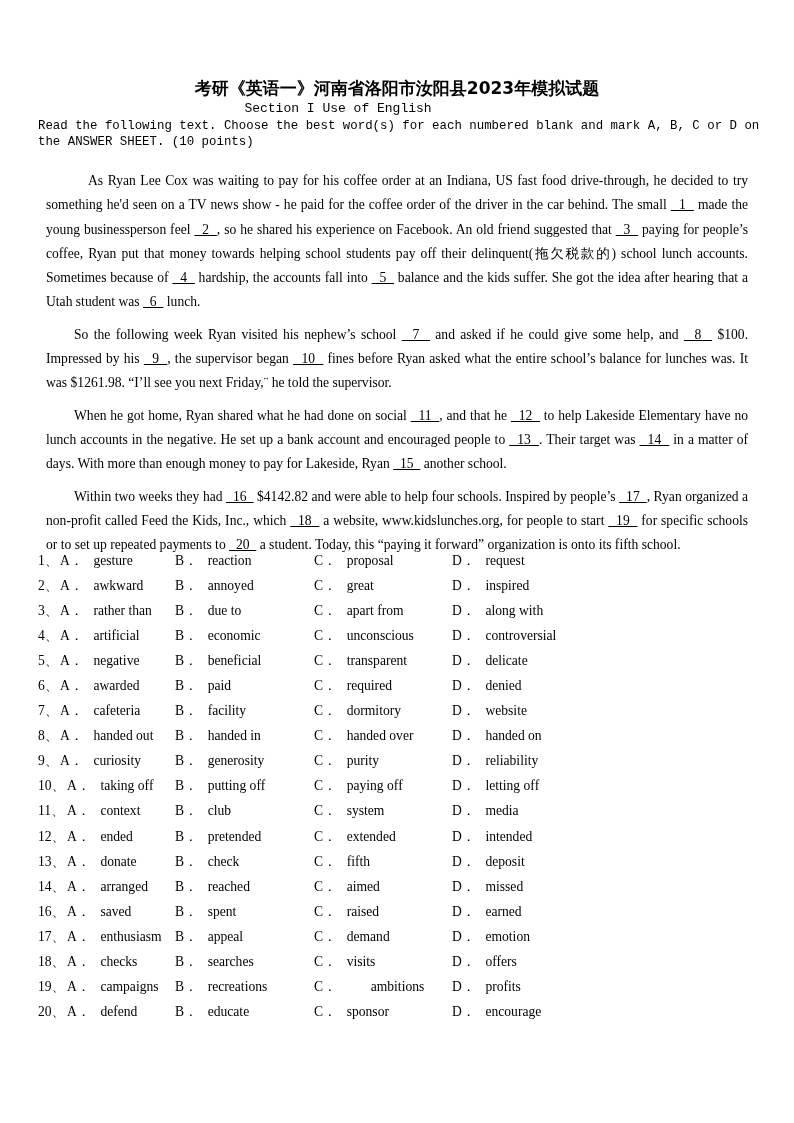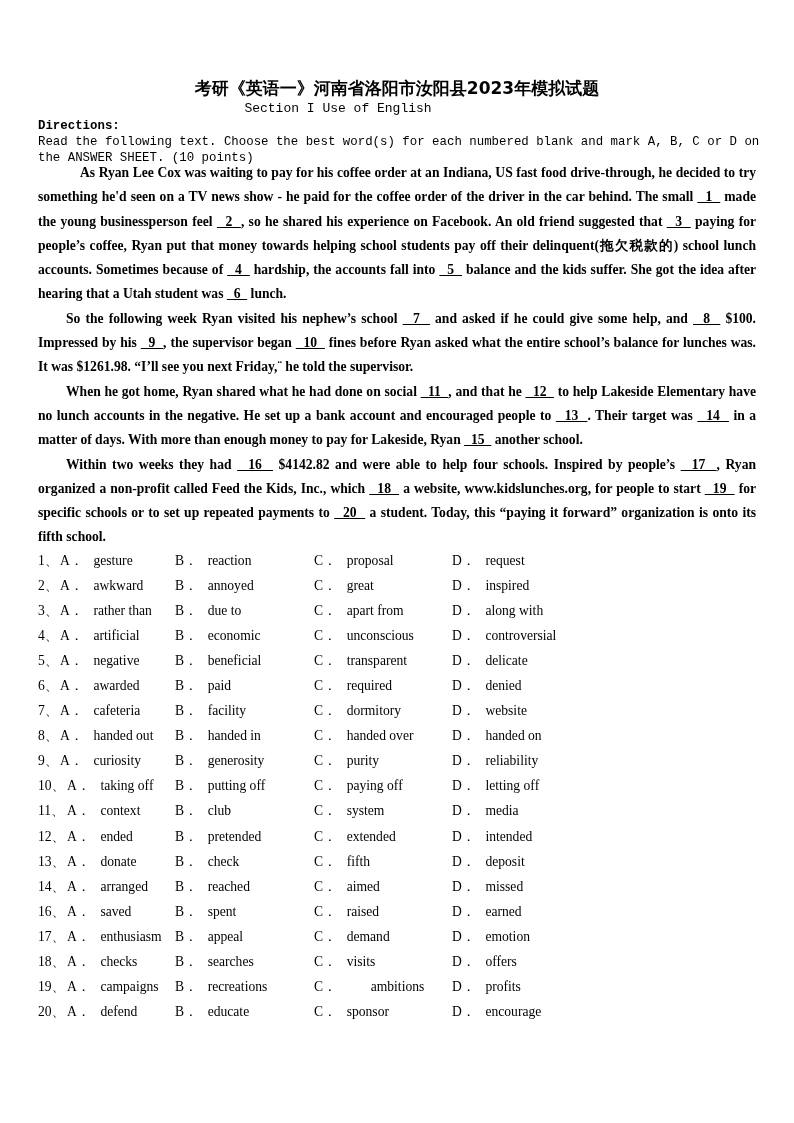--- a/index.html
+++ b/index.html
@@ -15,21 +15,21 @@
   }
   .directions {
     position: absolute; left: 38px; top: 118px; width: 740px;
     font-family: "Liberation Mono", monospace; font-size: 12.4px; line-height: 16px;
   }
   .directions .label { font-weight: bold; }
   .passage {
     position: absolute; left: 38px; top: 161px; width: 718px;
     font-family: "Liberation Serif", serif; font-size: 13.6px; line-height: 24.3px;
   }
-  .passage p { margin: 0; text-indent: 28px; text-align: justify; font-weight: bold; }
+  .passage p { margin: 8px; text-indent: 28px; text-align: justify; }
   .passage p.first { text-indent: 42px; }
   .blank { text-decoration: underline; white-space: pre; }
   .options {
     position: absolute; left: 38px; top: 549px; width: 720px;
     font-family: "Liberation Serif", serif; font-size: 13.6px;
   }
   .opt-row { position: relative; height: 25.05px; }
   .opt-row span { position: absolute; top: 3px; white-space: nowrap; }
   .num { left: 0; }
   .colA { left: 22px; }
@@ -40,21 +40,20 @@
   .letter { margin-right: 10px; }
 </style>
 </head>
 <body>
 
 <div class="page">
   <div class="title">考研《英语一》河南省洛阳市汝阳县2023年模拟试题</div>
   <div class="subtitle">Section I  Use of  English</div>
 
   <div class="directions">
-    <div class="label">Directions:</div>
     <div>Read the following text. Choose the best word(s) for each numbered blank and mark A, B, C or D on the ANSWER SHEET. (10 points)</div>
   </div>
 
   <div class="passage" id="passage">
       <p class="first"><span>As Ryan Lee Cox was waiting to pay for his coffee order at an Indiana, US fast food drive-through, he decided to try something he'd seen on a TV news show - he paid for the coffee order of the driver in the car behind. The small </span><span class="blank">  1  </span><span> made the young businessperson feel </span><span class="blank">  2  </span><span>, so he shared his experience on Facebook. An old friend suggested that </span><span class="blank">  3  </span><span> paying for people’s coffee, Ryan put that money towards helping school students pay off their delinquent(拖欠税款的) school lunch accounts. Sometimes because of </span><span class="blank">  4  </span><span> hardship, the accounts fall into </span><span class="blank">  5  </span><span> balance and the kids suffer. She got the idea after hearing that a Utah student was </span><span class="blank">  6  </span><span> lunch.</span></p>
       <p><span>So the following week Ryan visited his nephew’s school </span><span class="blank">  7  </span><span> and asked if he could give some help, and </span><span class="blank">  8  </span><span> $100. Impressed by his </span><span class="blank">  9  </span><span>, the supervisor began </span><span class="blank">  10  </span><span> fines before Ryan asked what the entire school’s balance for lunches was. It was $1261.98. “I’ll see you next Friday,¨ he told the supervisor.</span></p>
       <p><span>When he got home, Ryan shared what he had done on social </span><span class="blank">  11  </span><span>, and that he </span><span class="blank">  12  </span><span> to help Lakeside Elementary have no lunch accounts in the negative. He set up a bank account and encouraged people to </span><span class="blank">  13  </span><span>. Their target was </span><span class="blank">  14  </span><span> in a matter of days. With more than enough money to pay for Lakeside, Ryan </span><span class="blank">  15  </span><span> another school.</span></p>
       <p><span>Within two weeks they had </span><span class="blank">  16  </span><span> $4142.82 and were able to help four schools. Inspired by people’s </span><span class="blank">  17  </span><span>, Ryan organized a non-profit called Feed the Kids, Inc., which </span><span class="blank">  18  </span><span> a website, www.kidslunches.org, for people to start </span><span class="blank">  19  </span><span> for specific schools or to set up repeated payments to </span><span class="blank">  20  </span><span> a student. Today, this “paying it forward” organization is onto its fifth school.</span></p>
     </div>
 

